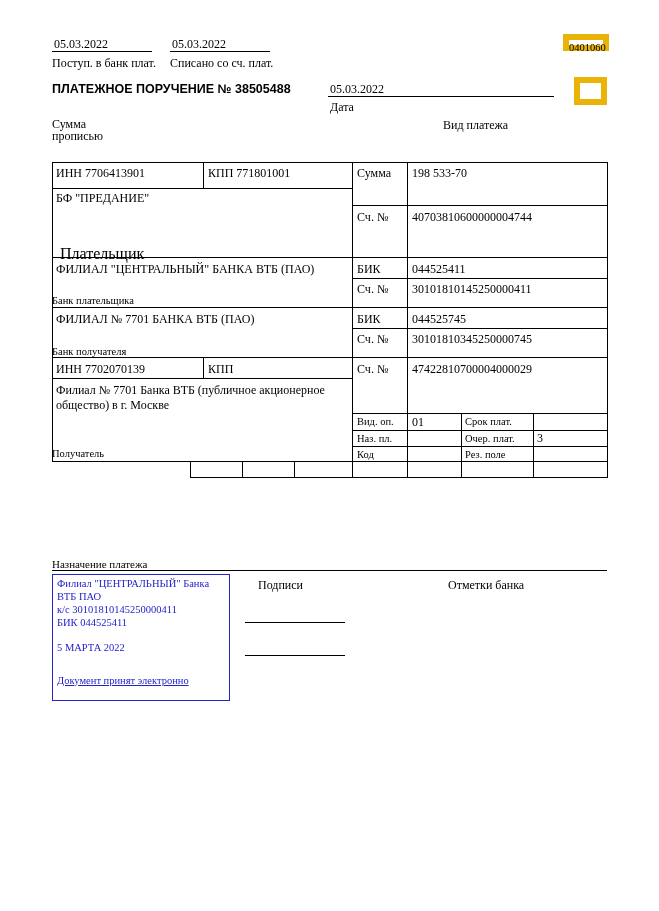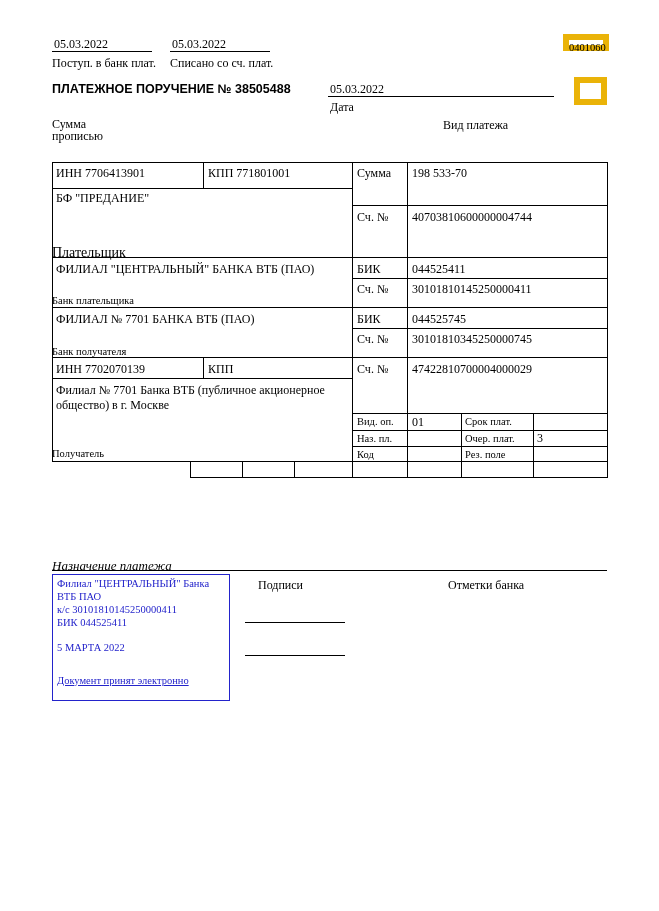--- a/index.html
+++ b/index.html
@@ -88,21 +88,21 @@
   <div class="vl" style="left:533px;top:461px;height:16px;"></div>
   <div class="vl" style="left:607px;top:461px;height:16px;"></div>
 
   <div class="t" style="left:56px;top:166px;">ИНН 7706413901</div>
   <div class="t" style="left:208px;top:166px;">КПП 771801001</div>
   <div class="t" style="left:357px;top:166px;">Сумма</div>
   <div class="t" style="left:412px;top:166px;">198 533-70</div>
   <div class="t" style="left:56px;top:191px;">БФ "ПРЕДАНИЕ"</div>
   <div class="t" style="left:357px;top:210px;">Сч. №</div>
   <div class="t" style="left:412px;top:210px;">40703810600000004744</div>
-  <div class="sm" style="left:52px;top:245px;font-size:14px;">Плательщик</div>
+  <div class="sm" style="left:52px;top:245px;font-size:16px;padding-left:8px;">Плательщик</div>
 
   <div class="t" style="left:56px;top:262px;">ФИЛИАЛ "ЦЕНТРАЛЬНЫЙ" БАНКА ВТБ (ПАО)</div>
   <div class="t" style="left:357px;top:262px;">БИК</div>
   <div class="t" style="left:412px;top:262px;">044525411</div>
   <div class="t" style="left:357px;top:282px;">Сч. №</div>
   <div class="t" style="left:412px;top:282px;">30101810145250000411</div>
   <div class="sm" style="left:52px;top:295px;font-size:10.5px;">Банк плательщика</div>
 
   <div class="t" style="left:56px;top:312px;">ФИЛИАЛ № 7701 БАНКА ВТБ (ПАО)</div>
   <div class="t" style="left:357px;top:312px;">БИК</div>
@@ -120,21 +120,21 @@
 
   <div class="sm" style="left:357px;top:416px;font-size:10.5px;">Вид. оп.</div>
   <div class="t" style="left:412px;top:415px;">01</div>
   <div class="sm" style="left:465px;top:416px;font-size:10.5px;">Срок плат.</div>
   <div class="sm" style="left:357px;top:433px;font-size:10.5px;">Наз. пл.</div>
   <div class="sm" style="left:465px;top:433px;font-size:10.5px;">Очер. плат.</div>
   <div class="t" style="left:537px;top:431px;">3</div>
   <div class="sm" style="left:357px;top:449px;font-size:10.5px;">Код</div>
   <div class="sm" style="left:465px;top:449px;font-size:10.5px;">Рез. поле</div>
 
-  <div class="sm" style="left:52px;top:558px;font-size:13px;font-style:italic;">Назначение платежа</div>
+  <div class="sm" style="left:52px;top:558px;font-size:11px;">Назначение платежа</div>
   <div class="hl" style="left:52px;top:570px;width:555px;"></div>
 
   <div class="t" style="left:258px;top:578px;">Подписи</div>
   <div class="t" style="left:448px;top:578px;">Отметки банка</div>
   <div class="hl" style="left:245px;top:622px;width:100px;"></div>
   <div class="hl" style="left:245px;top:655px;width:100px;"></div>
 
   <div class="stamp">
     <div class="s-line">Филиал "ЦЕНТРАЛЬНЫЙ" Банка</div>
     <div class="s-line">ВТБ ПАО</div>

